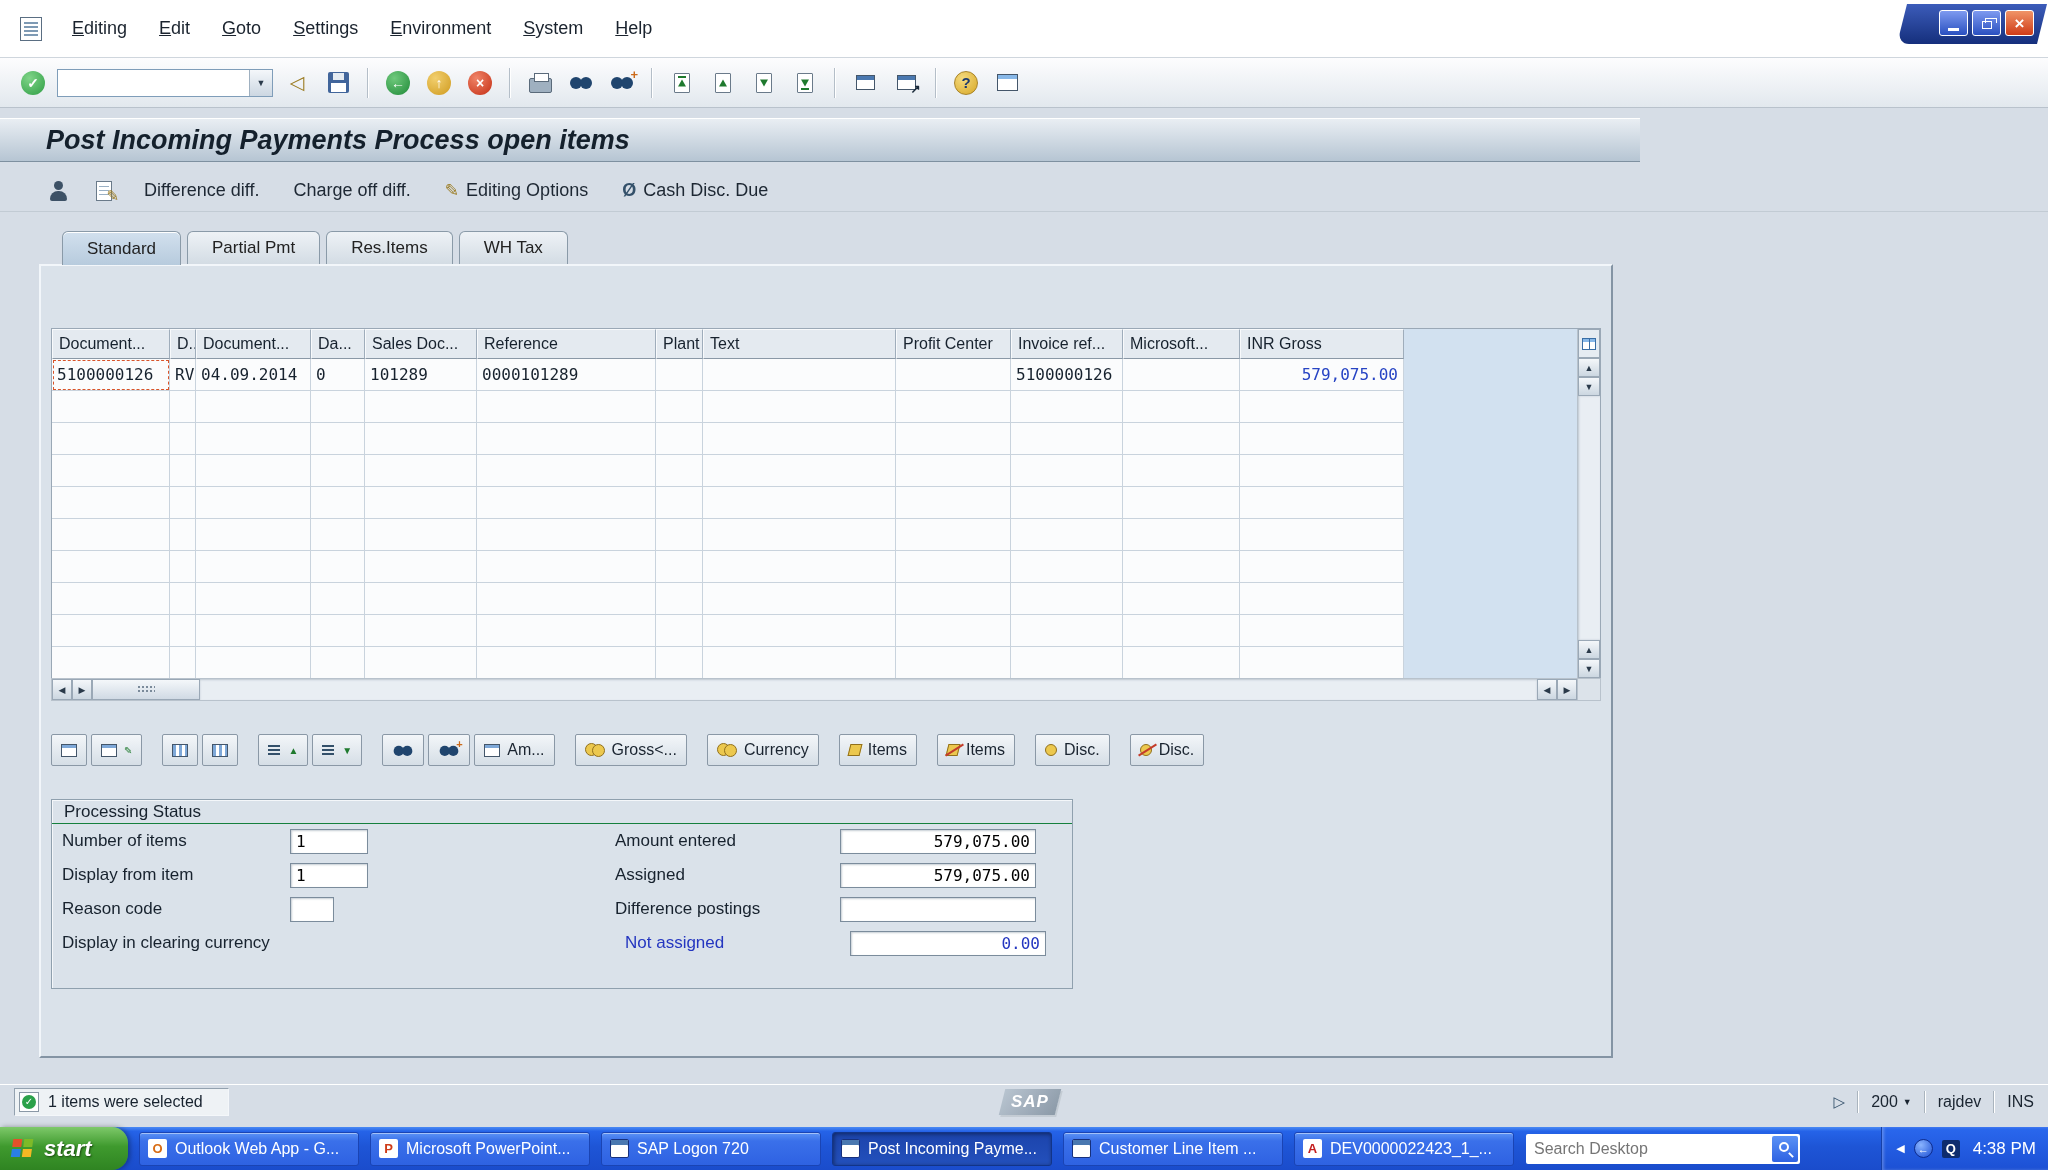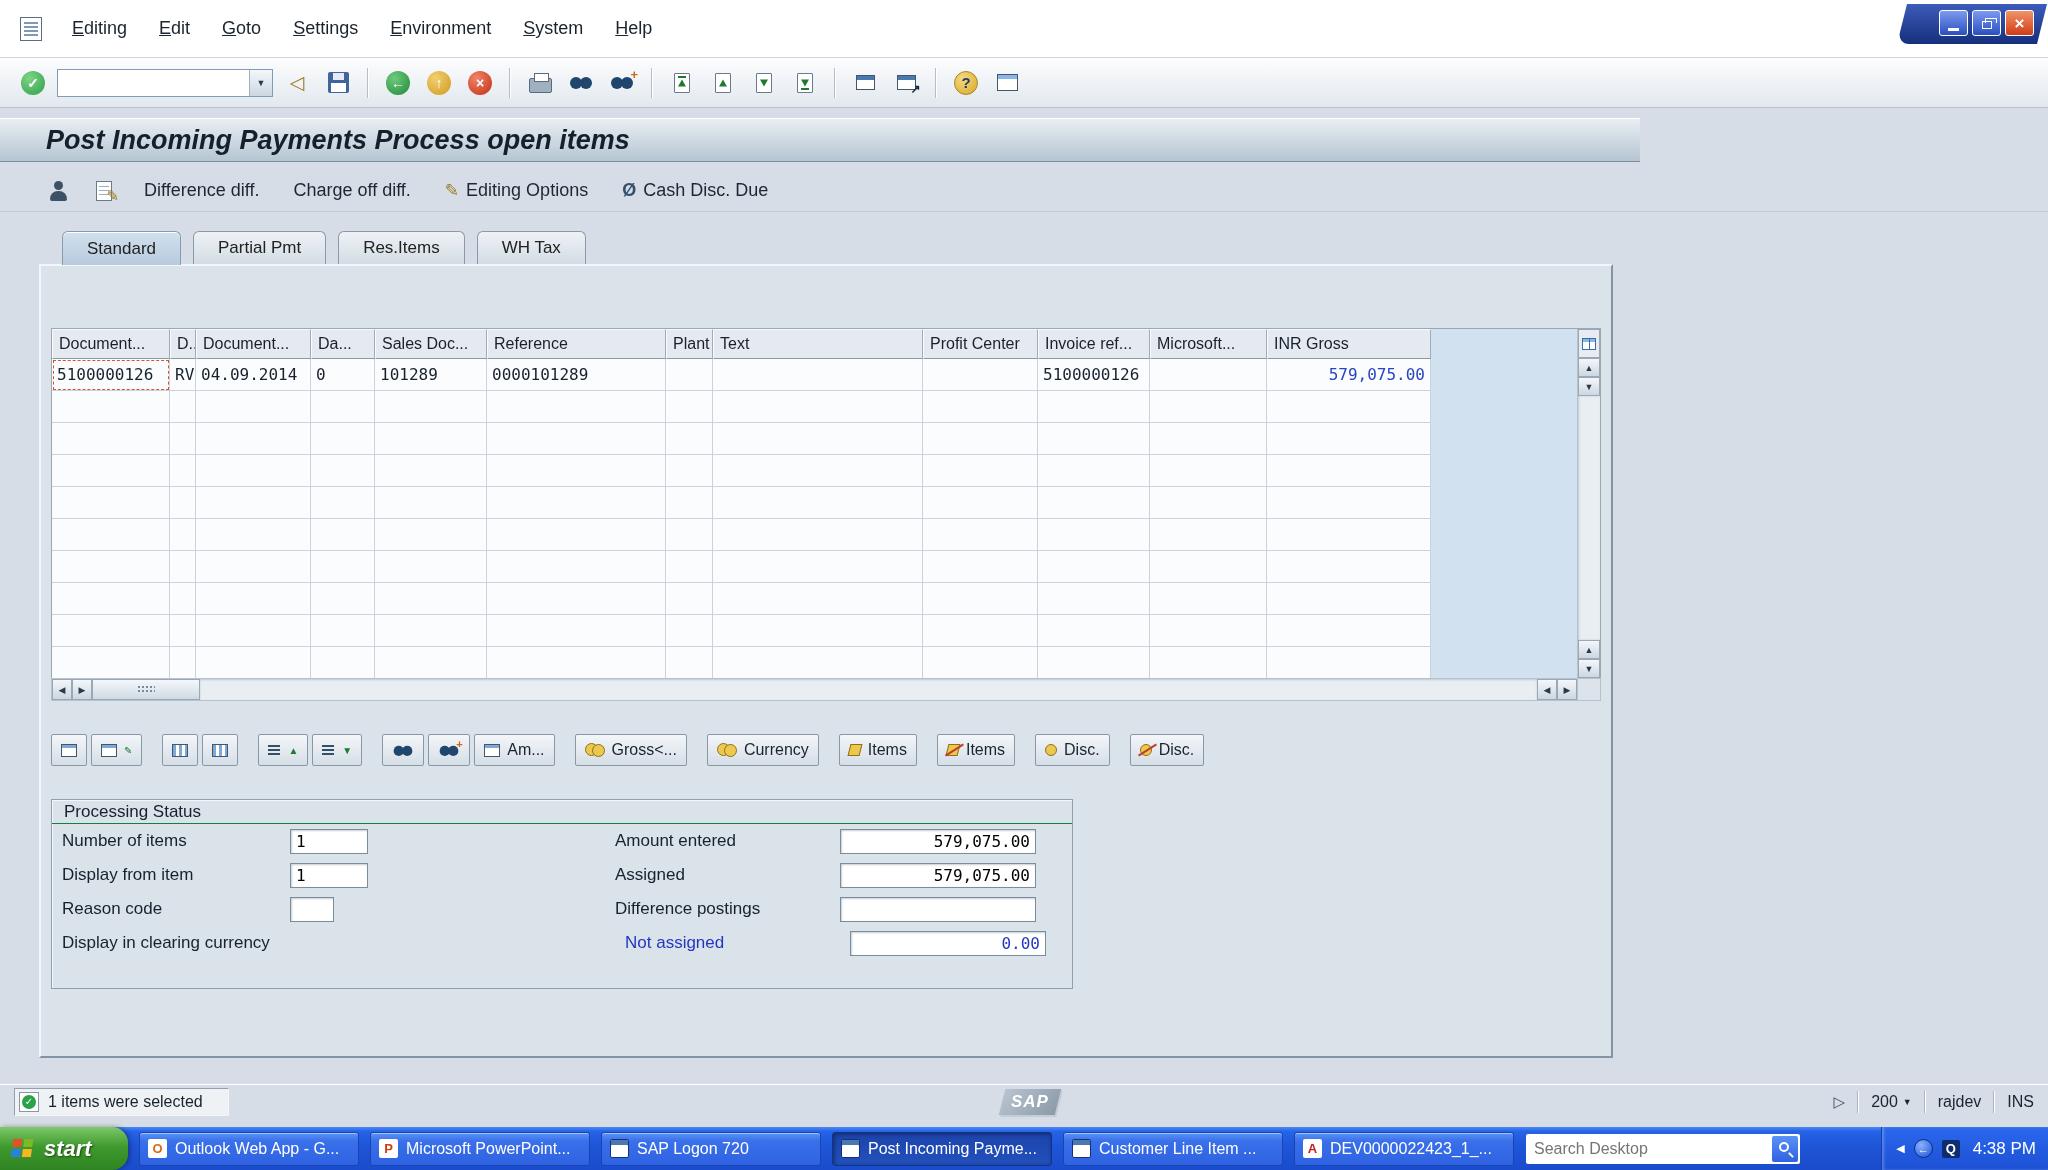--- a/index.html
+++ b/index.html
@@ -69,37 +69,37 @@
   .ic-person::before{content:"";position:absolute;top:0;left:4px;width:9px;height:9px;border-radius:50%;background:#3d5166}
   .ic-person::after{content:"";position:absolute;bottom:0;left:0;width:17px;height:10px;border-radius:8px 8px 2px 2px;background:#3d5166}
   .ic-sheet{width:16px;height:20px;background:#fff;border:1px solid #6a7a8a;position:relative}
   .ic-sheet::before{content:"";position:absolute;top:4px;left:2px;right:2px;height:1px;background:#9ab0c4;box-shadow:0 4px 0 #9ab0c4,0 8px 0 #9ab0c4}
   .ic-sheet .pen{position:absolute;right:-8px;bottom:-5px;color:#9a7a1f;font-size:15px}
   .app-txt-btn{display:flex;align-items:center;gap:7px;padding:5px 12px;font-size:18px;color:#1d2733}
   .app-txt-btn .pen{color:#9a7a1f;font-size:17px}
   .app-txt-btn .oslash{color:#33506a;font-weight:bold;font-size:18px}
 
   
-  .tab-row{position:absolute;top:231px;left:62px;display:flex;gap:12px;z-index:3}
+  .tab-row{position:absolute;top:231px;left:62px;display:flex;gap:6px;z-index:3}
   .tab{height:33px;padding:0 24px;display:flex;align-items:center;font-size:17px;border:1px solid #8a9aa8;border-bottom:none;border-radius:6px 6px 0 0;background:linear-gradient(#eef2f6,#d3dce4);color:#222}
   .tab.active{height:34px;background:linear-gradient(#d2e0ee,#b7cbdd);box-shadow:inset 0 1px 0 #fff}
 
   
   .main-panel{position:absolute;top:264px;left:39px;width:1574px;height:794px;background:#dae2ea;border:2px solid;border-color:#f2f6fa #8494a4 #8494a4 #f2f6fa}
   .acct-caption{position:absolute;left:10px;right:10px;top:30px;height:30px;background:linear-gradient(#edf2f6,#c8d5e0);border:1px solid #93a3b2;display:flex;align-items:center;padding-left:14px;font-size:17px}
 
   .table-wrap{position:absolute;left:10px;right:10px;top:62px;height:350px;display:flex;border:1px solid #9aa8b6;border-bottom:none}
   .tmain{flex:1;background:#d2e1f0;overflow:hidden}
   .thead,.trow{display:flex;width:1347px}
   .th{height:30px;background:#e4eaf0;border-top:1px solid #f8fafc;border-left:1px solid #f8fafc;border-right:1px solid #9fadbb;border-bottom:1px solid #8a98a6;font-size:16px;padding:0 6px;display:flex;align-items:center;white-space:nowrap;overflow:hidden;flex-shrink:0}
   .td{height:32px;background:#fbfcfd;border-right:1px solid #c9d3dd;border-bottom:1px solid #c9d3dd;font-family:"DejaVu Sans Mono",monospace;font-size:16px;padding:0 5px;display:flex;align-items:center;white-space:nowrap;overflow:hidden;flex-shrink:0}
   .td.num{justify-content:flex-end;color:#2744c4}
   .td.sel{outline:1px dashed #d8542a;outline-offset:-2px}
-  .c0{width:118px}.c1{width:26px}.c2{width:115px}.c3{width:64px}.c4{width:112px}.c5{width:179px}
-  .c6{width:47px}.c7{width:210px}.c8{width:115px}.c9{width:112px}.c10{width:117px}.c11{width:164px}
+  .c0{width:118px}.c1{width:26px}.c2{width:115px}.c3{width:54px}.c4{width:112px}.c5{width:179px}
+  .c6{width:47px}.c7{width:193px}.c8{width:115px}.c9{width:112px}.c10{width:117px}.c11{width:164px}
 
   .vscroll{width:23px;display:flex;flex-direction:column;background:#dce3ea;border-left:1px solid #b8c2cc}
   .corner-btn{height:29px;background:#e6ecf2;border:1px solid #9aa8b6;display:flex;align-items:center;justify-content:center}
   .ic-grid12{width:14px;height:12px;background:#fff;border:1px solid #3a6ea5;box-shadow:inset 0 3px 0 #88b8e8;display:flex;justify-content:center}
   .ic-grid12::after{content:"";width:1px;height:100%;background:#3a6ea5}
   .sbtn{height:19px;background:linear-gradient(#f4f7fa,#ccd7e1);border:1px solid #9aa8b6;display:flex;align-items:center;justify-content:center;font-size:9px;color:#2a3a4a}
   .strack{flex:1;background:#e9eef3;box-shadow:inset 1px 0 2px rgba(90,110,130,.3)}
 
   .hscroll{position:absolute;left:10px;right:10px;top:412px;height:23px;display:flex;background:#dce3ea;border:1px solid #b8c2cc}
   .hbtn{width:20px;height:100%;background:linear-gradient(#f4f7fa,#ccd7e1);border:1px solid #9aa8b6;display:flex;align-items:center;justify-content:center;font-size:9px;color:#2a3a4a}

